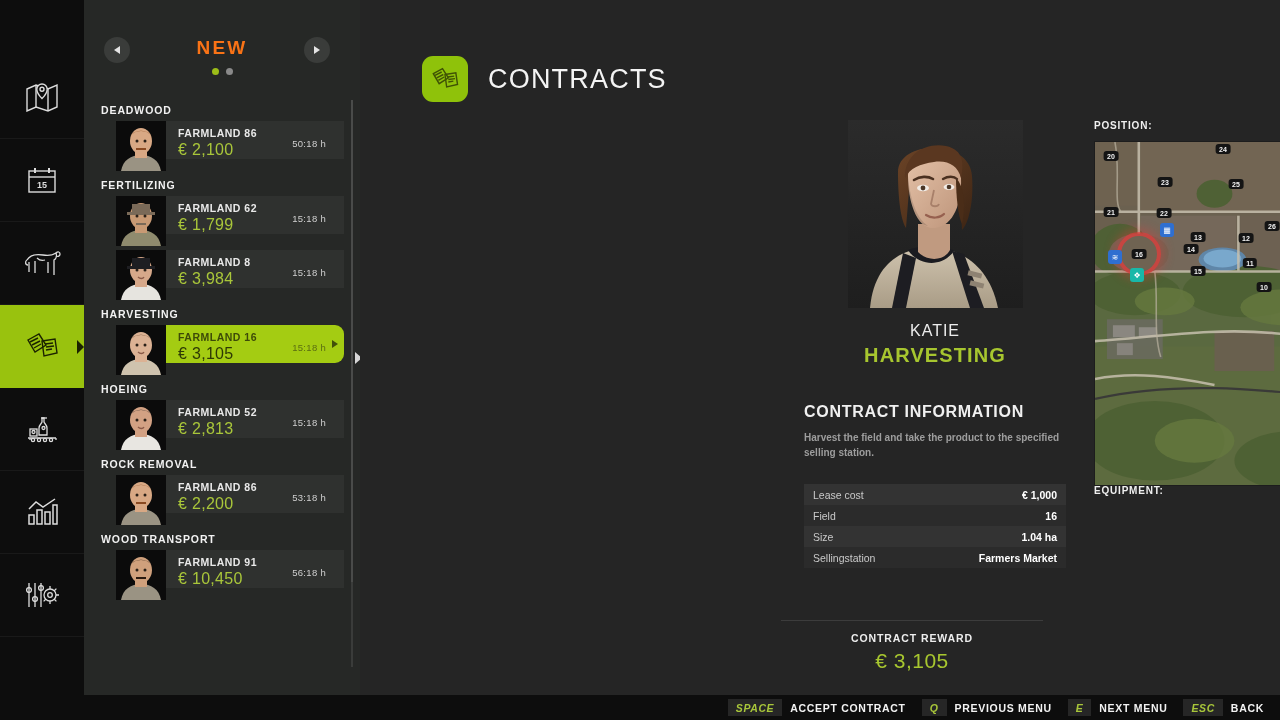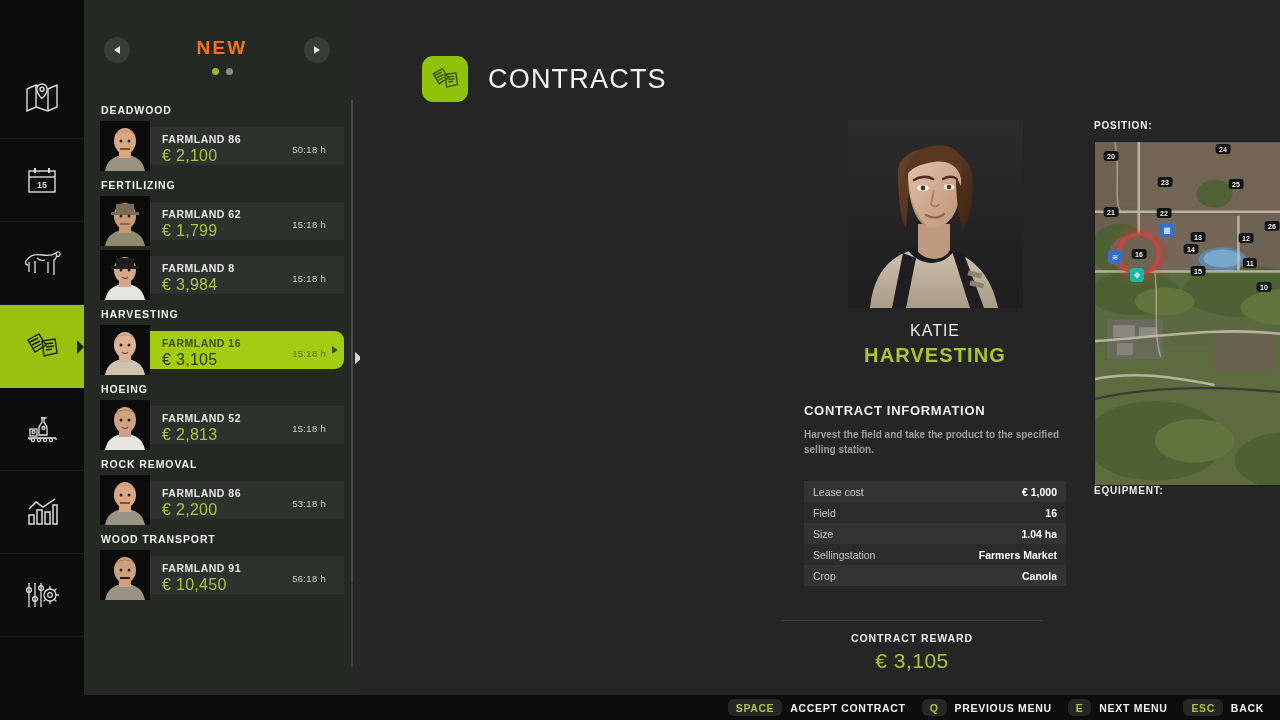--- a/index.html
+++ b/index.html
@@ -92,22 +92,22 @@
   .list-scroll {
     position: absolute; top: 96px; left: 0; right: 0; bottom: 0;
     padding: 0 16px 0 16px;
   }
   .group-label {
     color: #f2f2f2; font-size: 10.5px; font-weight: bold; letter-spacing: 0.9px;
     margin: 8px 0 5px 1px;
   }
   .contract-row {
     position: relative;
-    display: flex; align-items: center;
-    height: 50px; margin-bottom: 4px;
+    display: flex; align-items: flex-start;
+    height: 50px; margin-bottom: 4px; margin-left: 16px;
   }
   .row-portrait {
     width: 50px; height: 50px; flex: none;
     background: #0a0a0a;
     overflow: hidden; position: relative;
   }
   .row-body {
     flex: 1; position: relative;
     background: #2f312f;
     padding: 6px 10px 0 12px;
@@ -185,21 +185,21 @@
   .person-name {
     text-align: center; margin-top: 14px;
     color: #ececec; font-size: 16px; letter-spacing: 1px;
   }
   .person-job {
     text-align: center; margin-top: 4px;
     color: #a7c62f; font-size: 20px; font-weight: bold; letter-spacing: 1.1px;
   }
   .info-head {
     margin-top: 36px;
-    color: #f0f0f0; font-size: 13px; font-weight: bold; letter-spacing: 0.7px;
+    color: #f0f0f0; font-size: 16px; font-weight: bold; letter-spacing: 0.7px;
   }
   .info-desc {
     margin-top: 10px;
     color: #9d9d9d; font-size: 10px; line-height: 1.45; font-weight: bold;
   }
   .spec-table { margin-top: 24px; }
   .spec-row {
     height: 21px; display: flex; align-items: center;
     justify-content: space-between;
     padding: 0 9px;
@@ -264,21 +264,21 @@
   .hintbar {
     position: absolute; left: 0; bottom: 0; width: 1280px; height: 25px;
     background: #0d0d0d;
     display: flex; align-items: center; justify-content: flex-end;
     padding-right: 16px; gap: 0;
   }
   .hint { display: flex; align-items: center; gap: 8px; margin-left: 16px; }
   .keycap {
     background: #262626; color: #a8c63a;
     font-size: 10.5px; font-weight: bold;
-    padding: 2.5px 8px; border-radius: 6px; letter-spacing: 0.6px;
+    padding: 2.5px 8px; border-radius: 0; letter-spacing: 0.6px; font-style: italic;
   }
   .hint-text {
     color: #f2f2f2; font-size: 10.5px; font-weight: bold; letter-spacing: 0.7px;
   }
 </style>
 </head>
 <body>
 
 <div id="app">
 
@@ -623,24 +623,20 @@
                    <span class="spec-val">16</span>
           </div>
           <div class="spec-row">
             <span class="spec-key">Size</span>
                    <span class="spec-val">1.04 ha</span>
           </div>
           <div class="spec-row">
             <span class="spec-key">Sellingstation</span>
                    <span class="spec-val">Farmers Market</span>
           </div>
-          <div class="spec-row">
-            <span class="spec-key">Crop</span>
-                   <span class="spec-val">Canola</span>
-          </div>
         </div>
     </div>
 
     <div class="reward-block">
       <div class="reward-rule"></div>
       <div class="reward-label">CONTRACT REWARD</div>
       <div class="reward-value">€ 3,105</div>
     </div>
 
     <div class="map-col">

